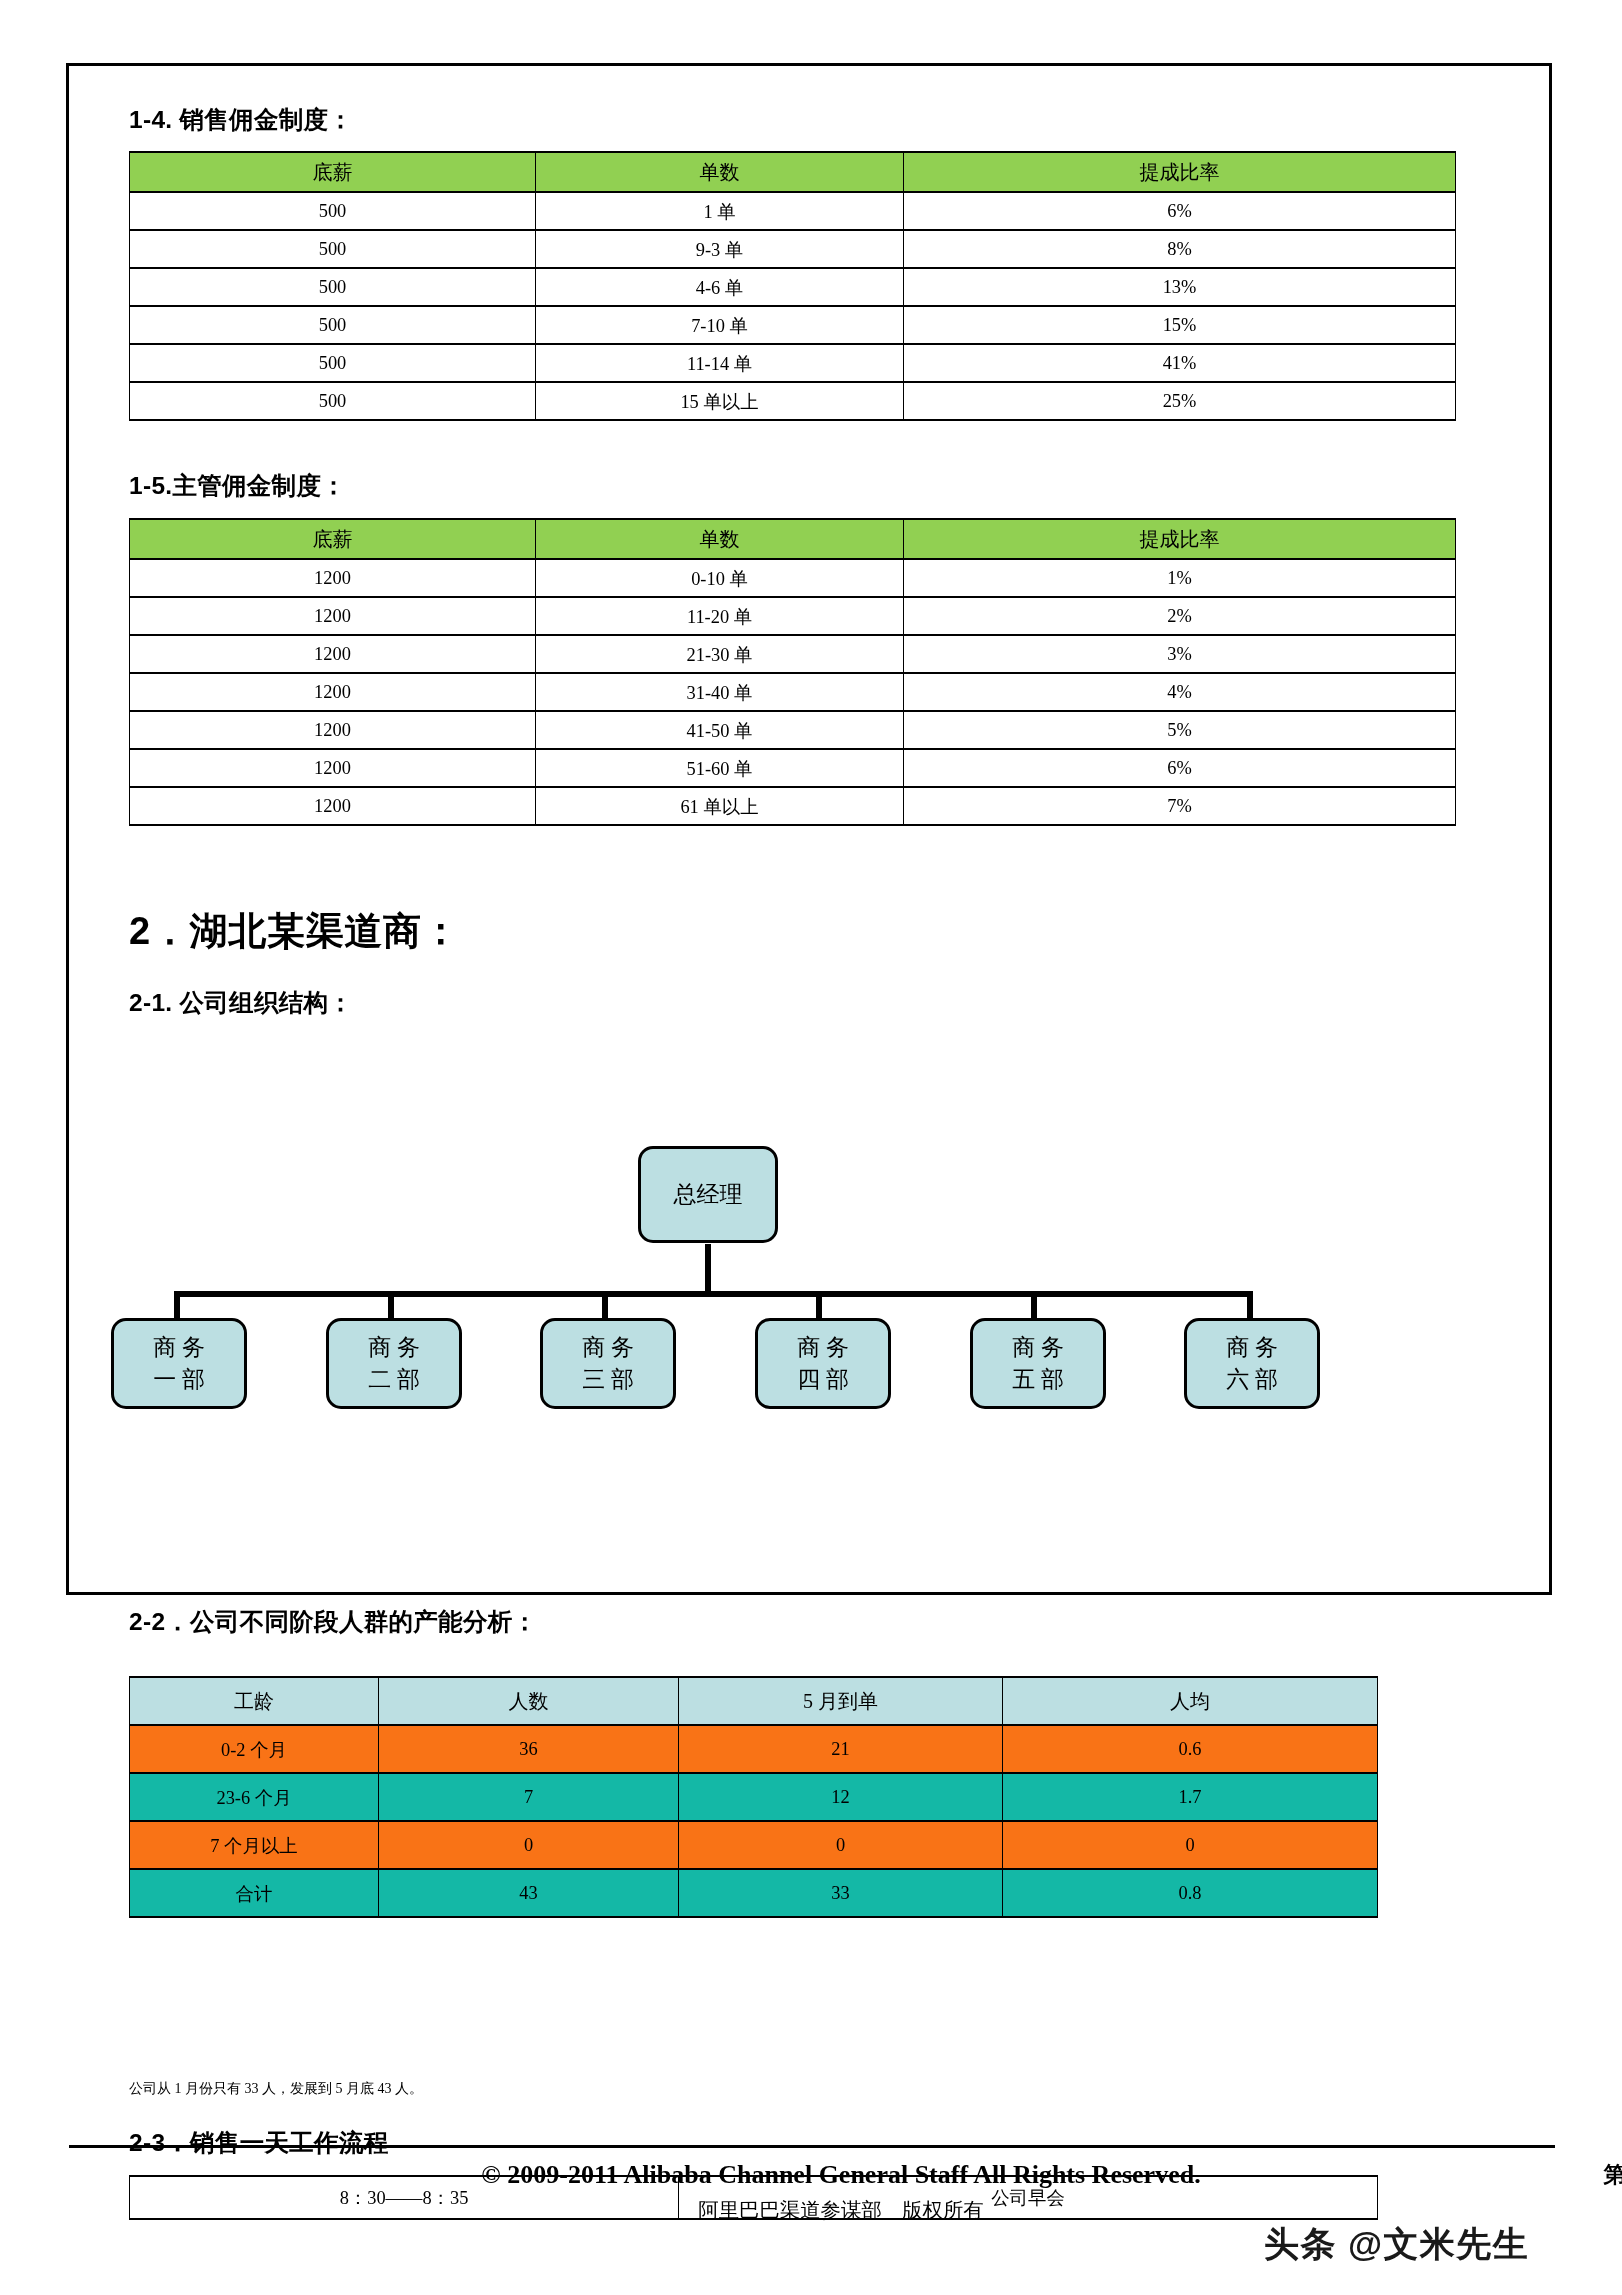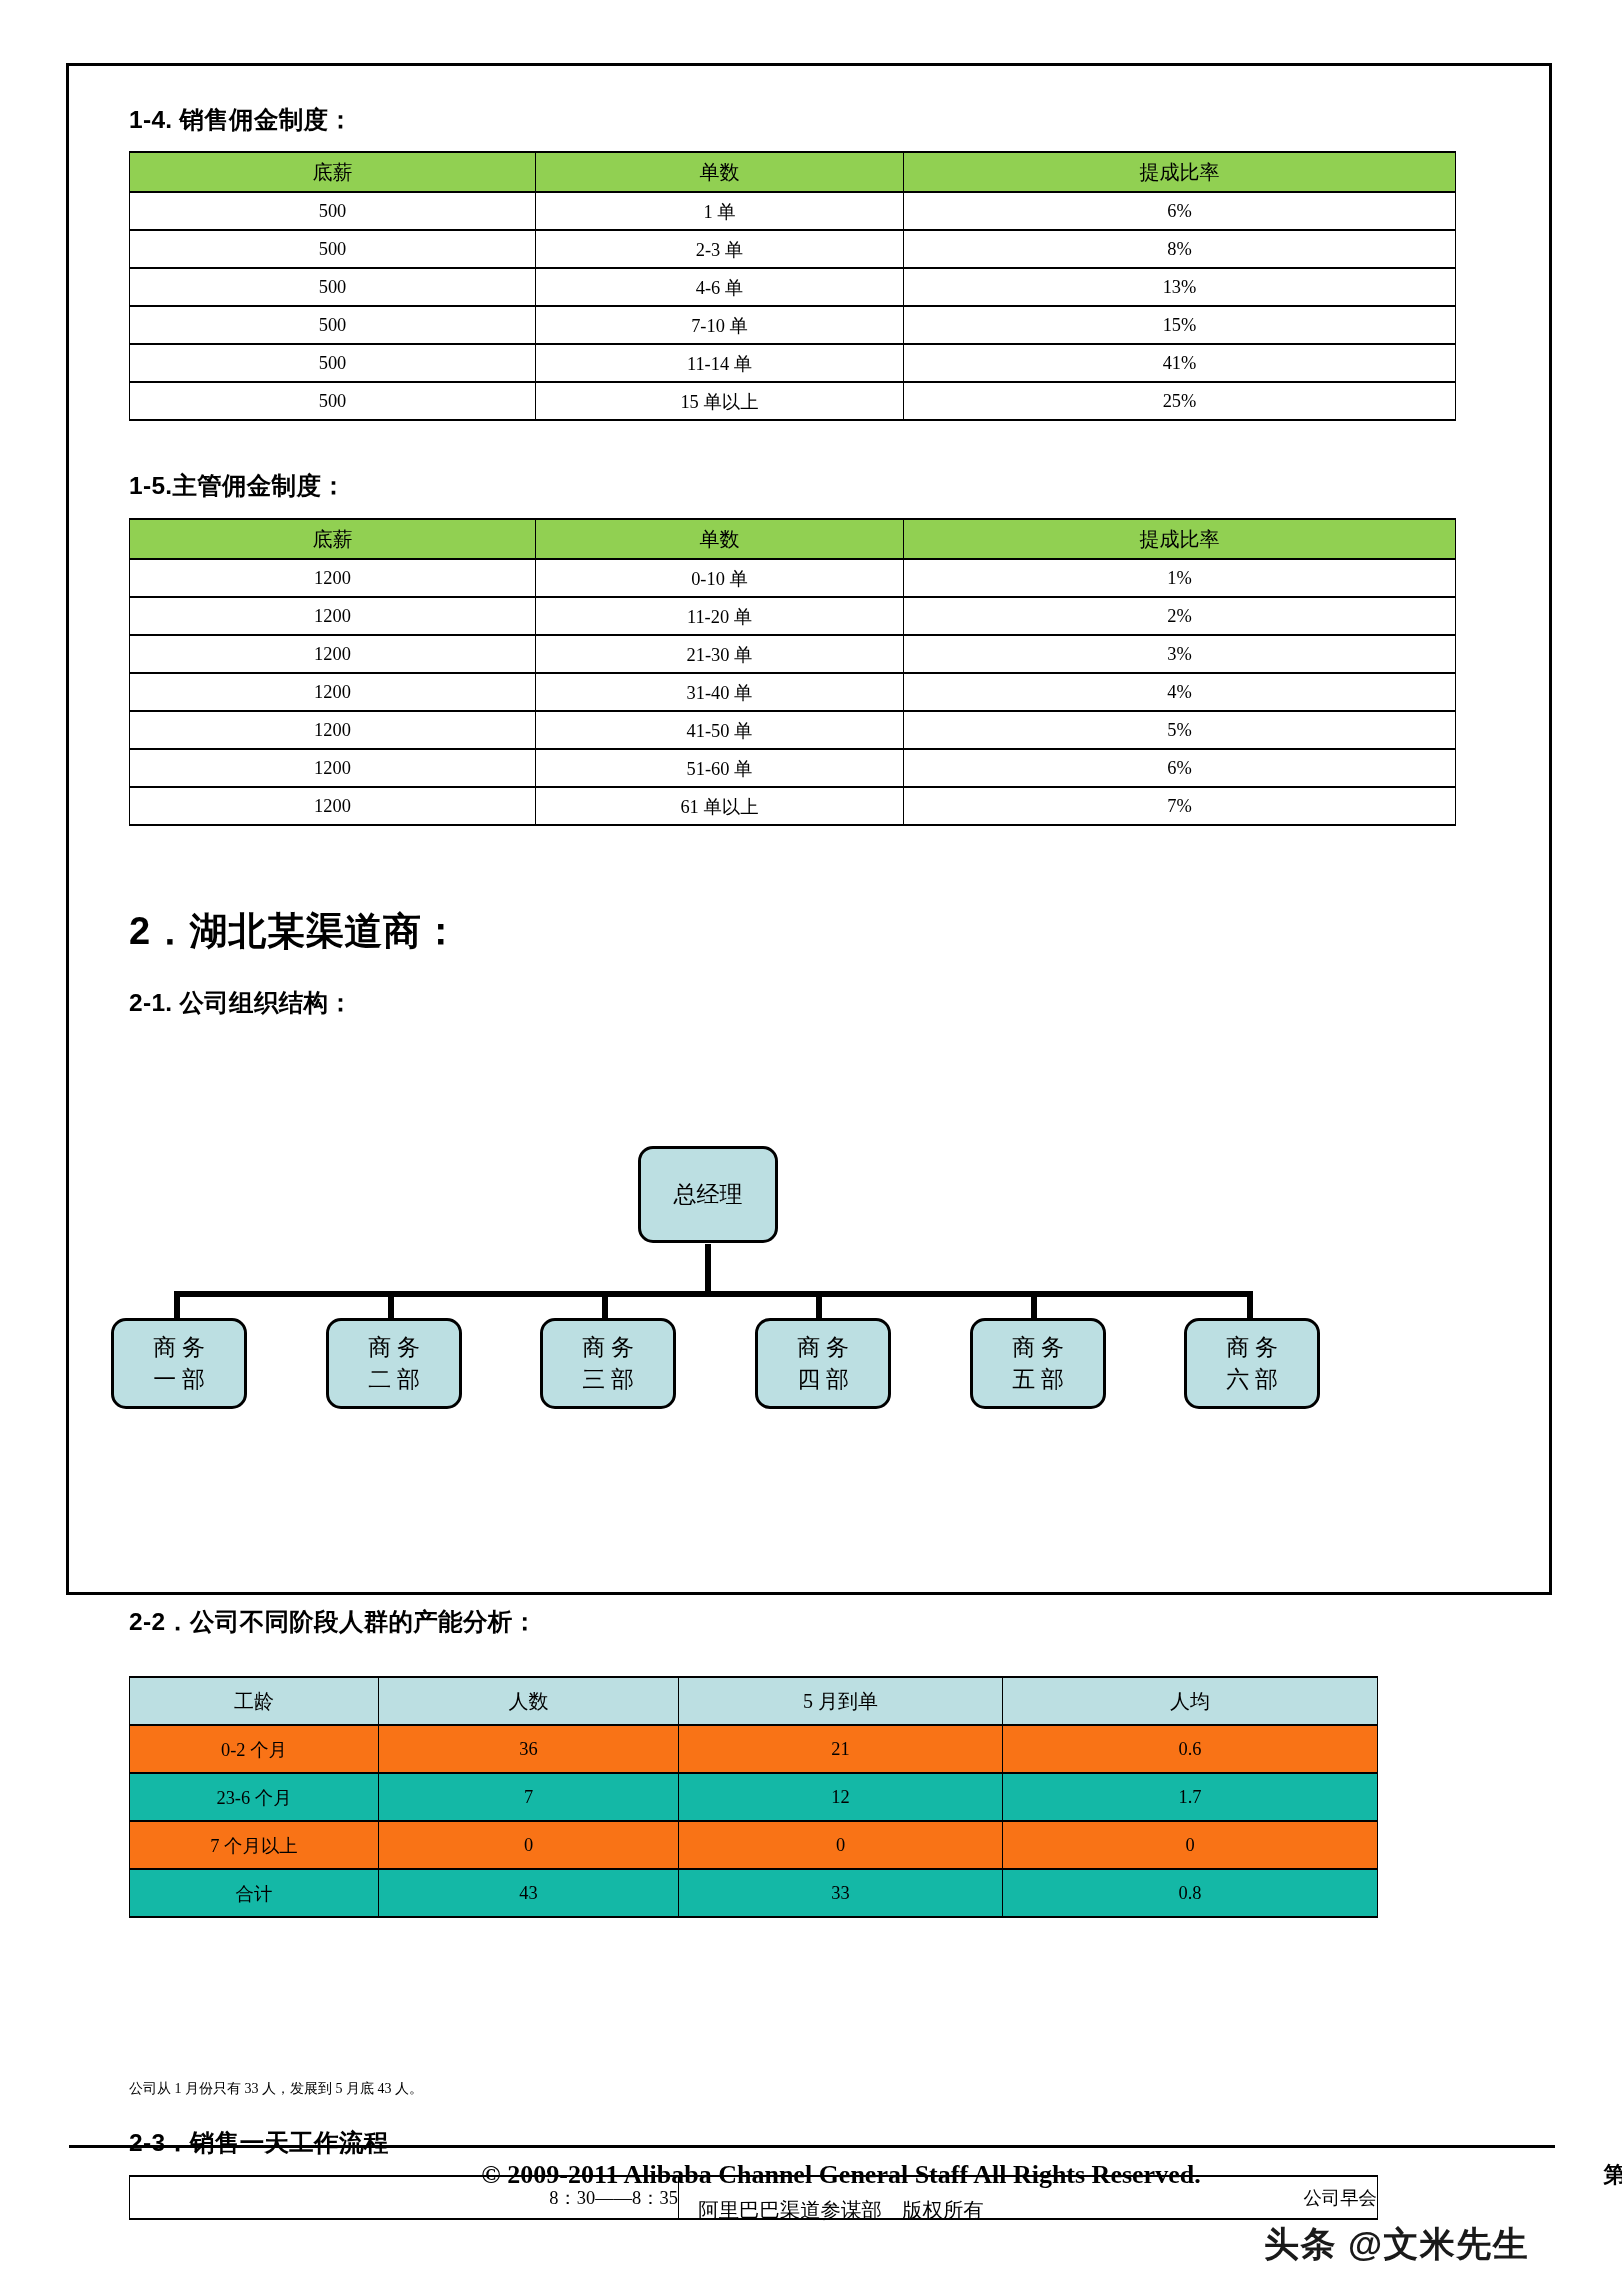--- a/index.html
+++ b/index.html
@@ -85,21 +85,21 @@
   .green-table .hdr { background: #91D052; }
   .green-table .body-row td { background: #ffffff; }
 
   
   .blue-table .hdr { background: #BCDFE2; }
   .blue-table .row-a td { background: #f97316; }
   .blue-table .row-b td { background: #14b8a6; }
   .blue-table .hdr, .blue-table td { height: 46px; }
 
   
-  .schedule-table td { height: 41px; background: #ffffff; text-align: right; }
+  .schedule-table td { height: 41px; background: #ffffff; }
 
   
   #org-chart {
     position: absolute;
     left: 27px;
     top: 1063px;
     width: 1424px;
     height: 273px;
   }
   .org-box {
@@ -205,21 +205,21 @@
         </tr>
       </thead>
       <tbody>
         <tr class="body-row">
           <td>500</td>
           <td>1 单</td>
           <td>6%</td>
         </tr>
         <tr class="body-row">
           <td>500</td>
-          <td>2-3 单</td>
+          <td>9-3 单</td>
           <td>8%</td>
         </tr>
         <tr class="body-row">
           <td>500</td>
           <td>4-6 单</td>
           <td>13%</td>
         </tr>
         <tr class="body-row">
           <td>500</td>
           <td>7-10 单</td>

